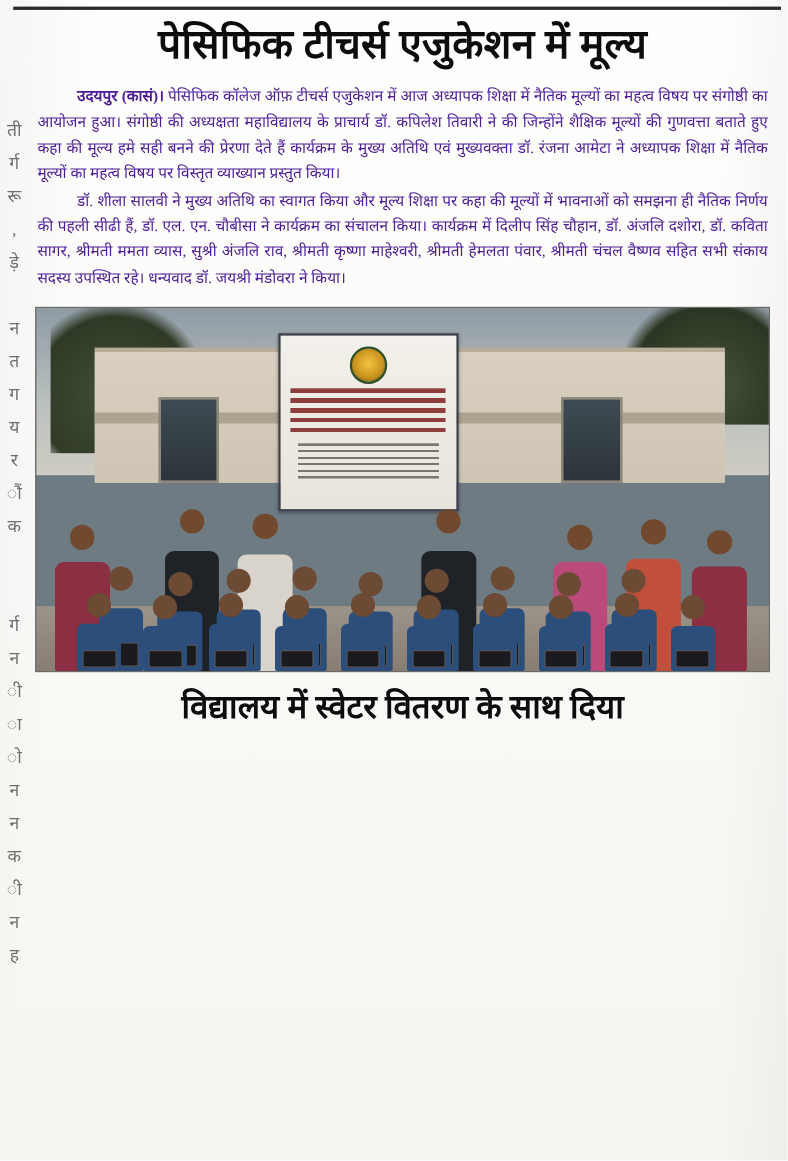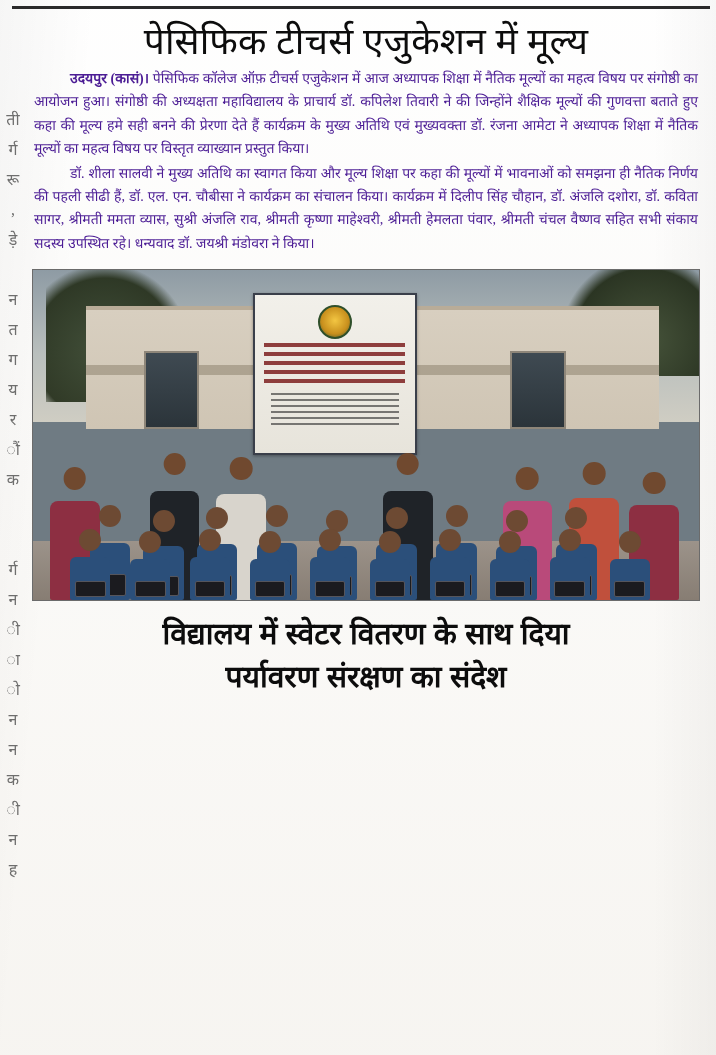--- a/index.html
+++ b/index.html
@@ -62,26 +62,27 @@
   .content {
     position: absolute;
     left: 30px;
     top: 16px;
     width: 672px;
   }
 
   .headline {
     text-align: center;
     font-family: "Liberation Serif", serif;
-    font-weight: normal;
+    font-weight: bold;
     font-size: 37px;
     line-height: 1.38;
     color: #0c0c0c;
     letter-spacing: 0.2px;
     padding: 0 6px;
+    margin-bottom: 10px;
   }
   .headline-line {
     display: block;
   }
 
   .article {
     font-size: 14px;
     line-height: 1.66;
     color: #4c1d95;
     text-align: justify;
@@ -251,21 +252,21 @@
     border-radius: 8px 8px 2px 2px;
   }
   .adult.sari .body { background: #8d2f42; }
   .adult.sari2 .body { background: #c0503c; }
   .adult.pink .body { background: #b94a7a; }
   .adult.white .body { background: #d8d4cc; }
 
   .caption {
     margin-top: 12px;
     text-align: center;
-    font-family: Liberation Sans, sans-serif;
+    font-family: Liberation Serif, serif;
     font-weight: bold;
     font-size: 30px;
     line-height: 1.42;
     color: #0c0c0c;
   }
   .caption-line { display: block; }
 </style>
 </head>
 <body>
 
@@ -474,17 +475,16 @@
             <div class="head"></div>
             <div class="body">
               <div class="pack"></div>
             </div>
           </div>
       </div>
     </div>
 
     <div class="caption">
       <span class="caption-line">विद्यालय में स्वेटर वितरण के साथ दिया</span>
-      <span class="caption-line">पर्यावरण संरक्षण का संदेश</span>
     </div>
 
   </div>
 </div>
 
 </body></html>

